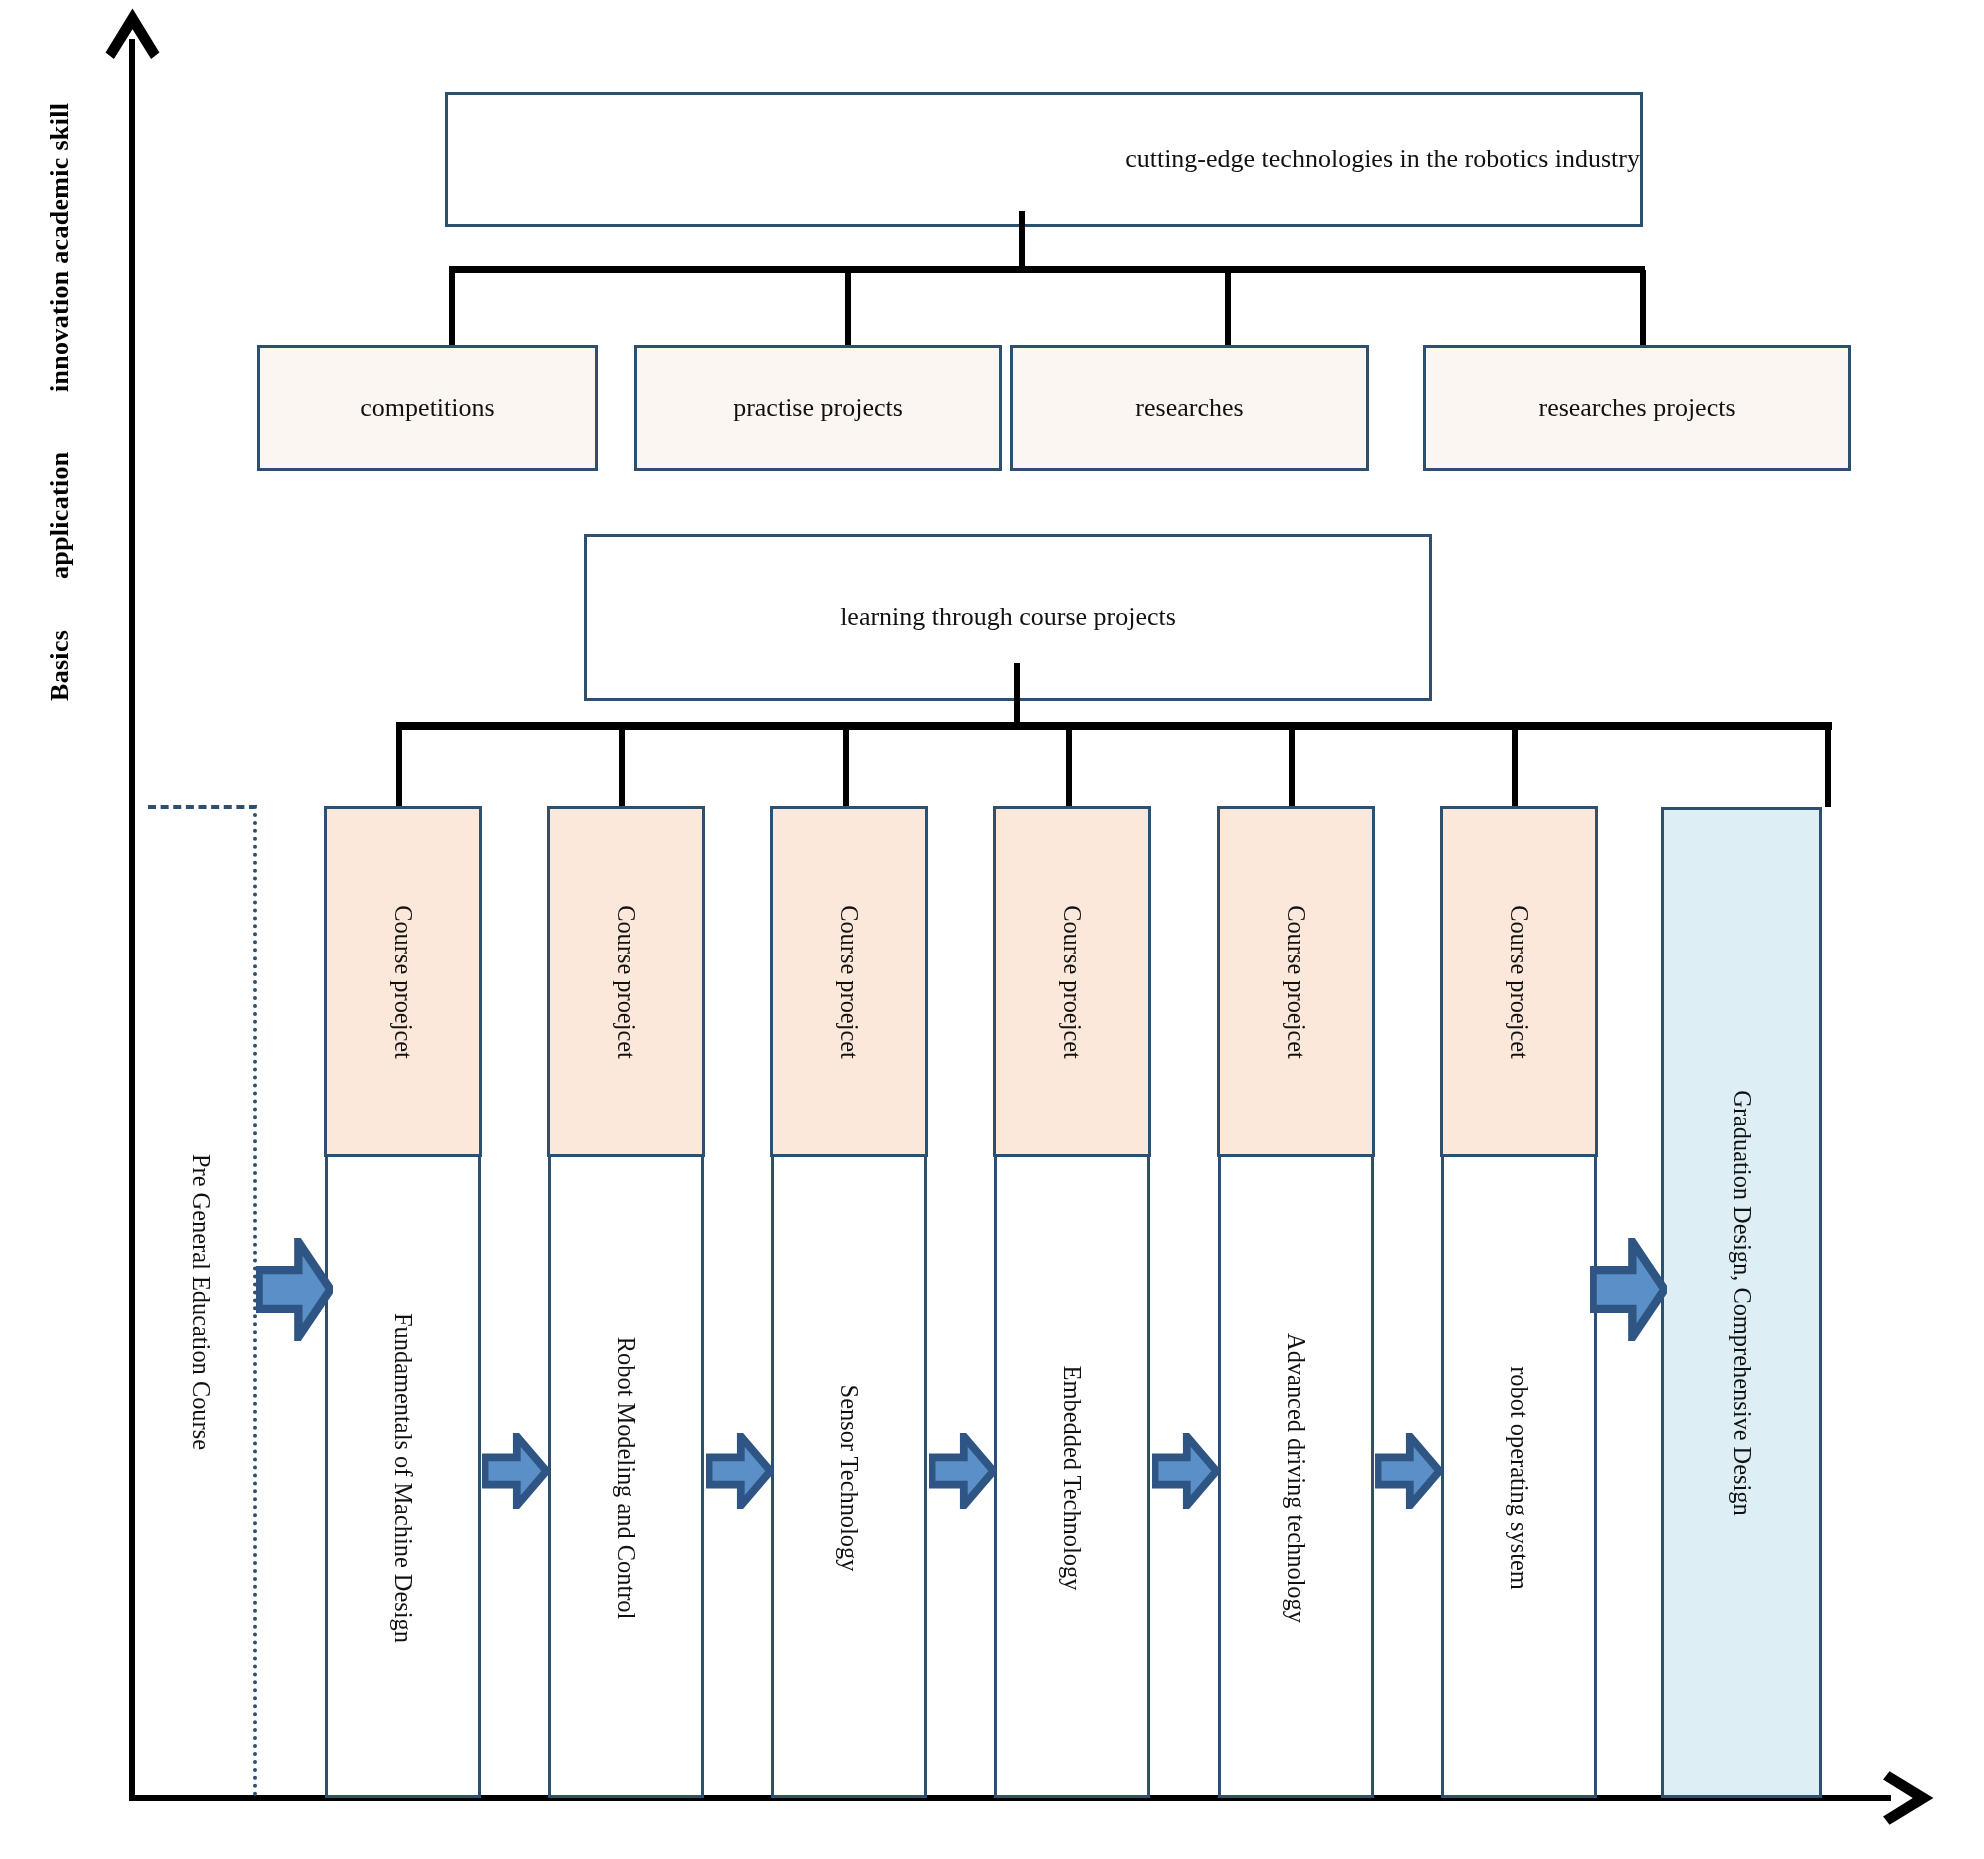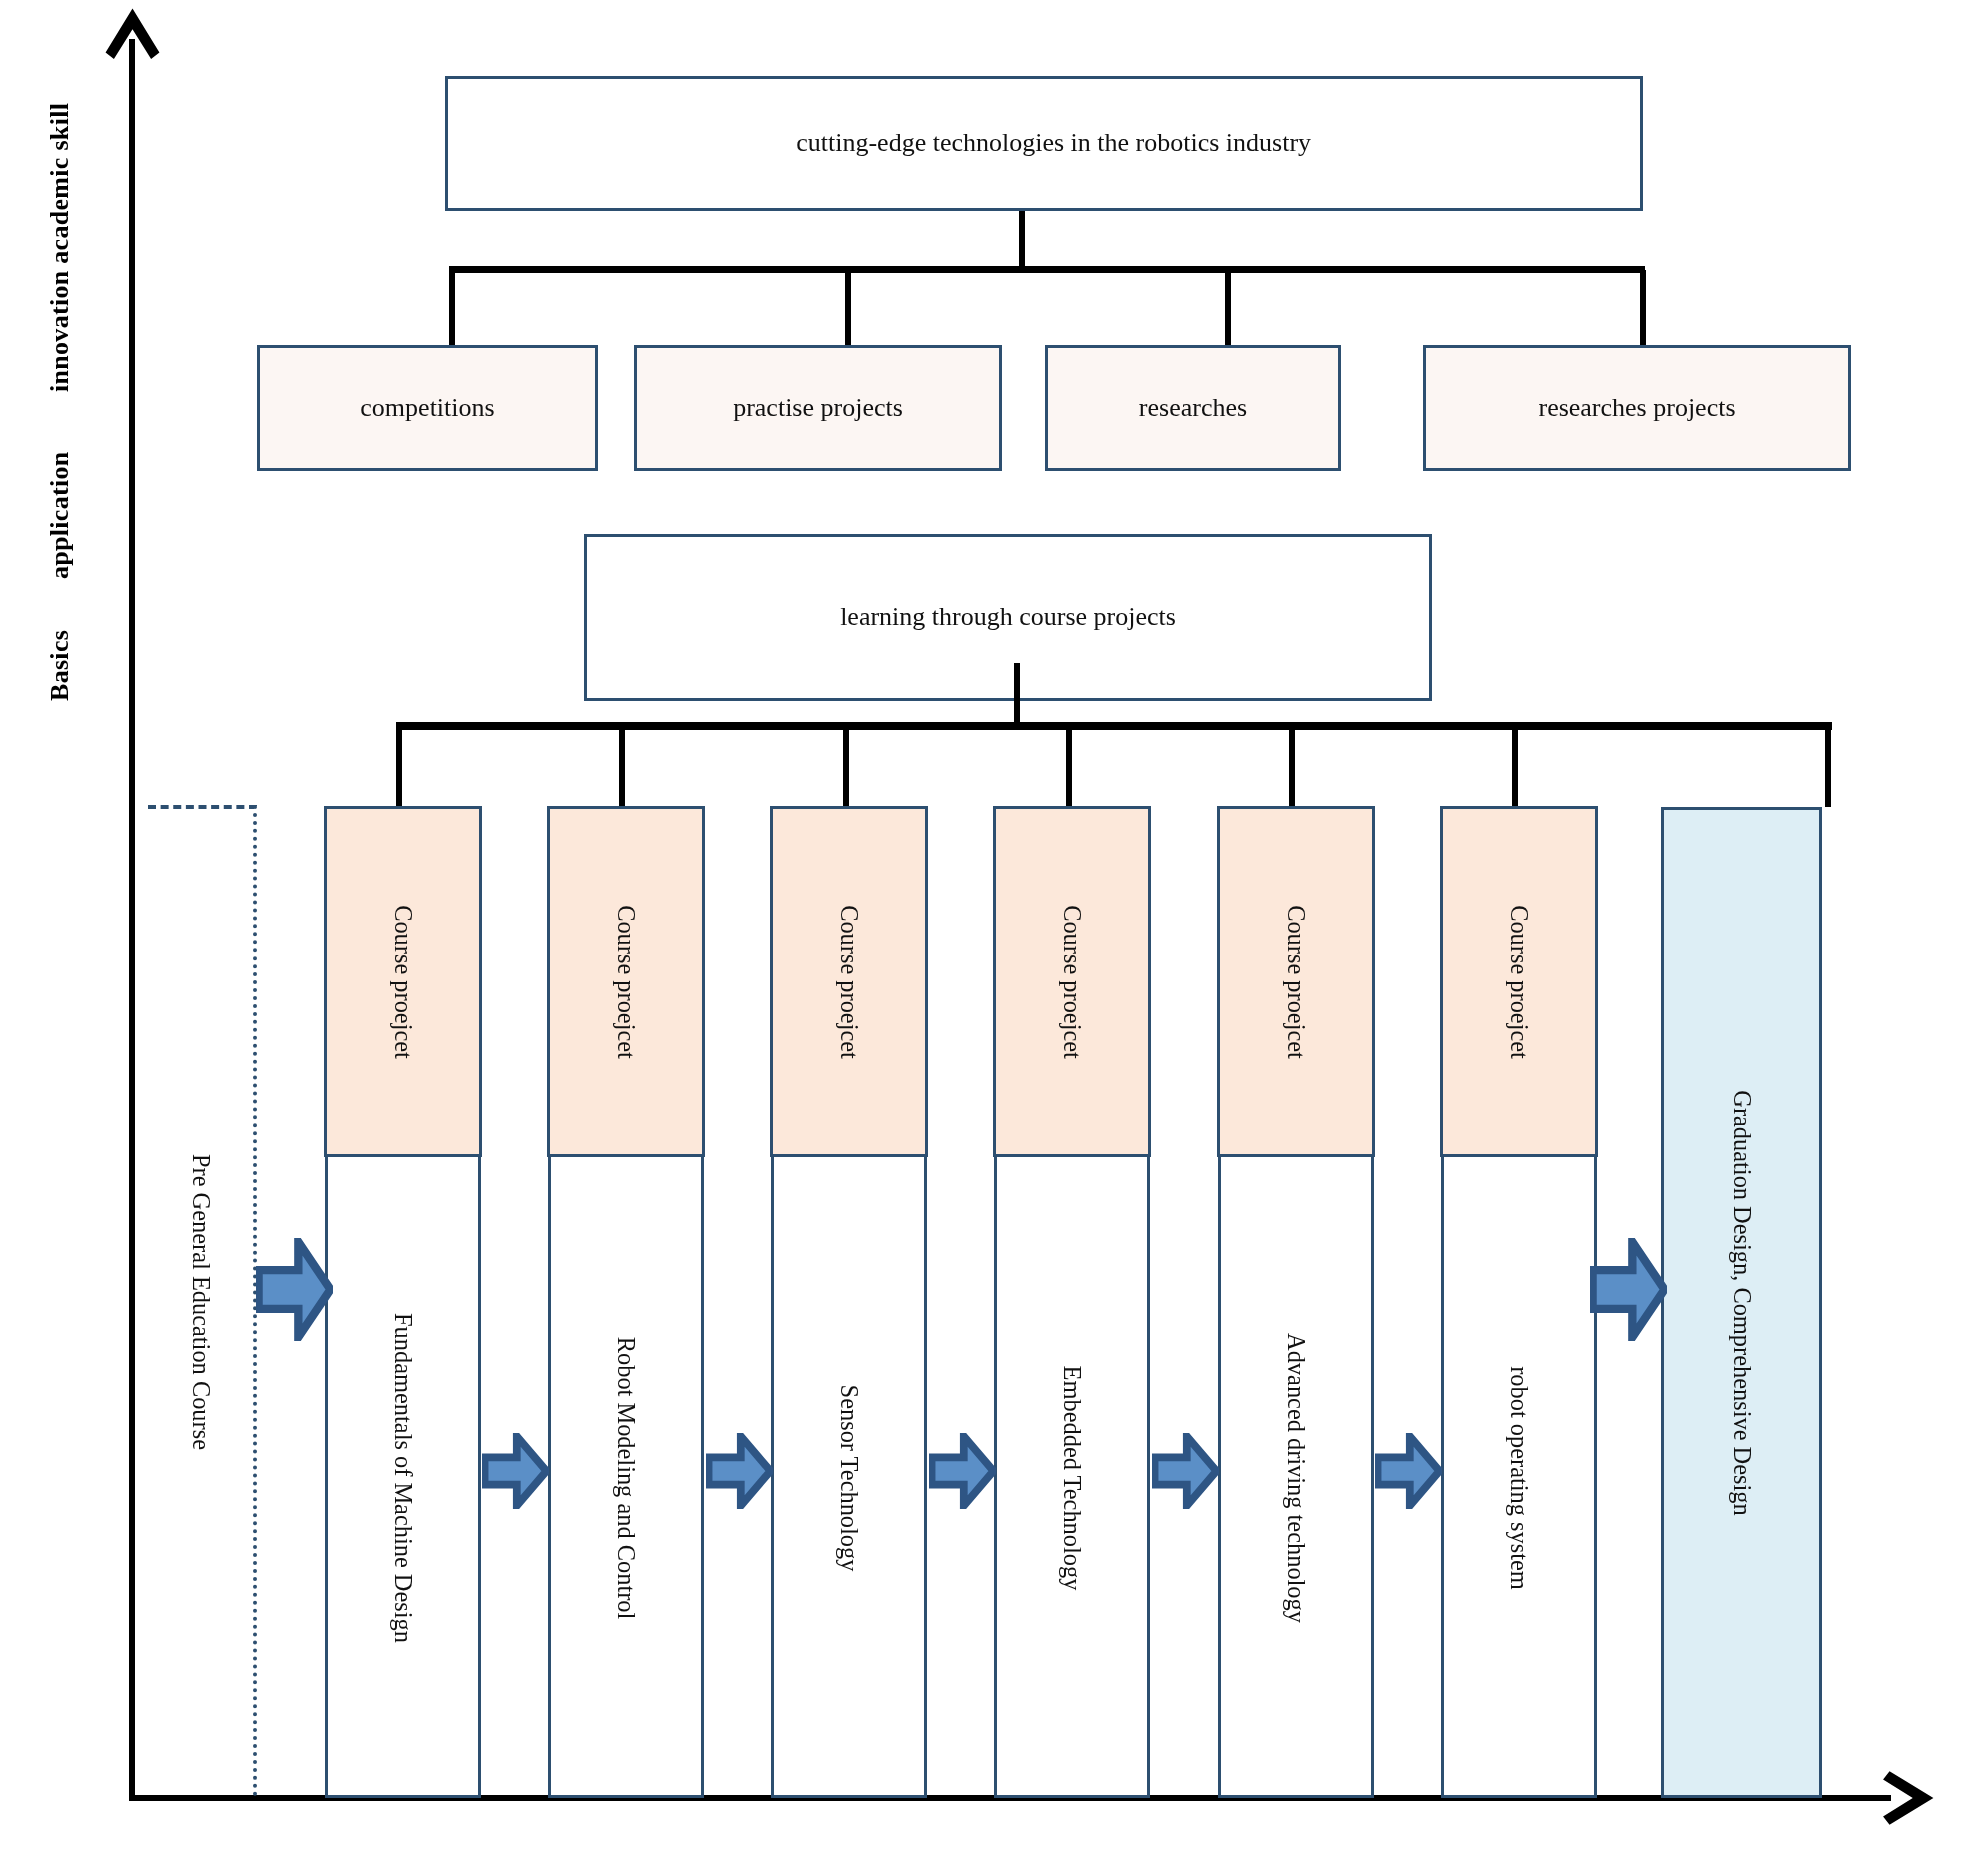--- a/index.html
+++ b/index.html
@@ -26,21 +26,21 @@
   .box{
     position:absolute;
     border:3.9px solid #2d4f70;
     box-sizing:border-box;
     background:#ffffff;
     display:flex;
     align-items:center;
   }
   .box .txt{font-size:26px;color:#111;line-height:1.1;}
 
-  .box.tier1{justify-content:center;}
+  .box.tier1{justify-content:flex-end;margin-top:16px;}
   .box.tier1 .txt{padding-left:19.3px;}
   .box.tier2{justify-content:center;background:#fcf6f3;}
   .box.tier3{justify-content:center;}
 
   
   .conn{position:absolute;background:#000;}
 
   
   .col{
     position:absolute;
@@ -122,21 +122,21 @@
   <div class="conn" style="left:845px;top:270px;width:5.8px;height:77px;"></div>
   <div class="conn" style="left:1225px;top:270px;width:5.8px;height:77px;"></div>
   <div class="conn" style="left:1640px;top:270px;width:5.8px;height:77px;"></div>
 
   <div class="box tier2" style="left:257px;top:345px;width:341px;height:126px;">
     <span class="txt">competitions</span>
   </div>
   <div class="box tier2" style="left:634px;top:345px;width:368px;height:126px;justify-content:center;">
     <span class="txt">practise projects</span>
   </div>
-  <div class="box tier2" style="left:1045px;top:345px;width:296px;height:126px;">
+  <div class="box tier2" style="left:1010px;top:345px;width:359px;height:126px;">
     <span class="txt">researches</span>
   </div>
   <div class="box tier2" style="left:1423px;top:345px;width:428px;height:126px;">
     <span class="txt">researches projects</span>
   </div>
 
   <div class="box tier3" style="left:584px;top:534px;width:848px;height:167px;">
     <span class="txt">learning through course projects</span>
   </div>
 

